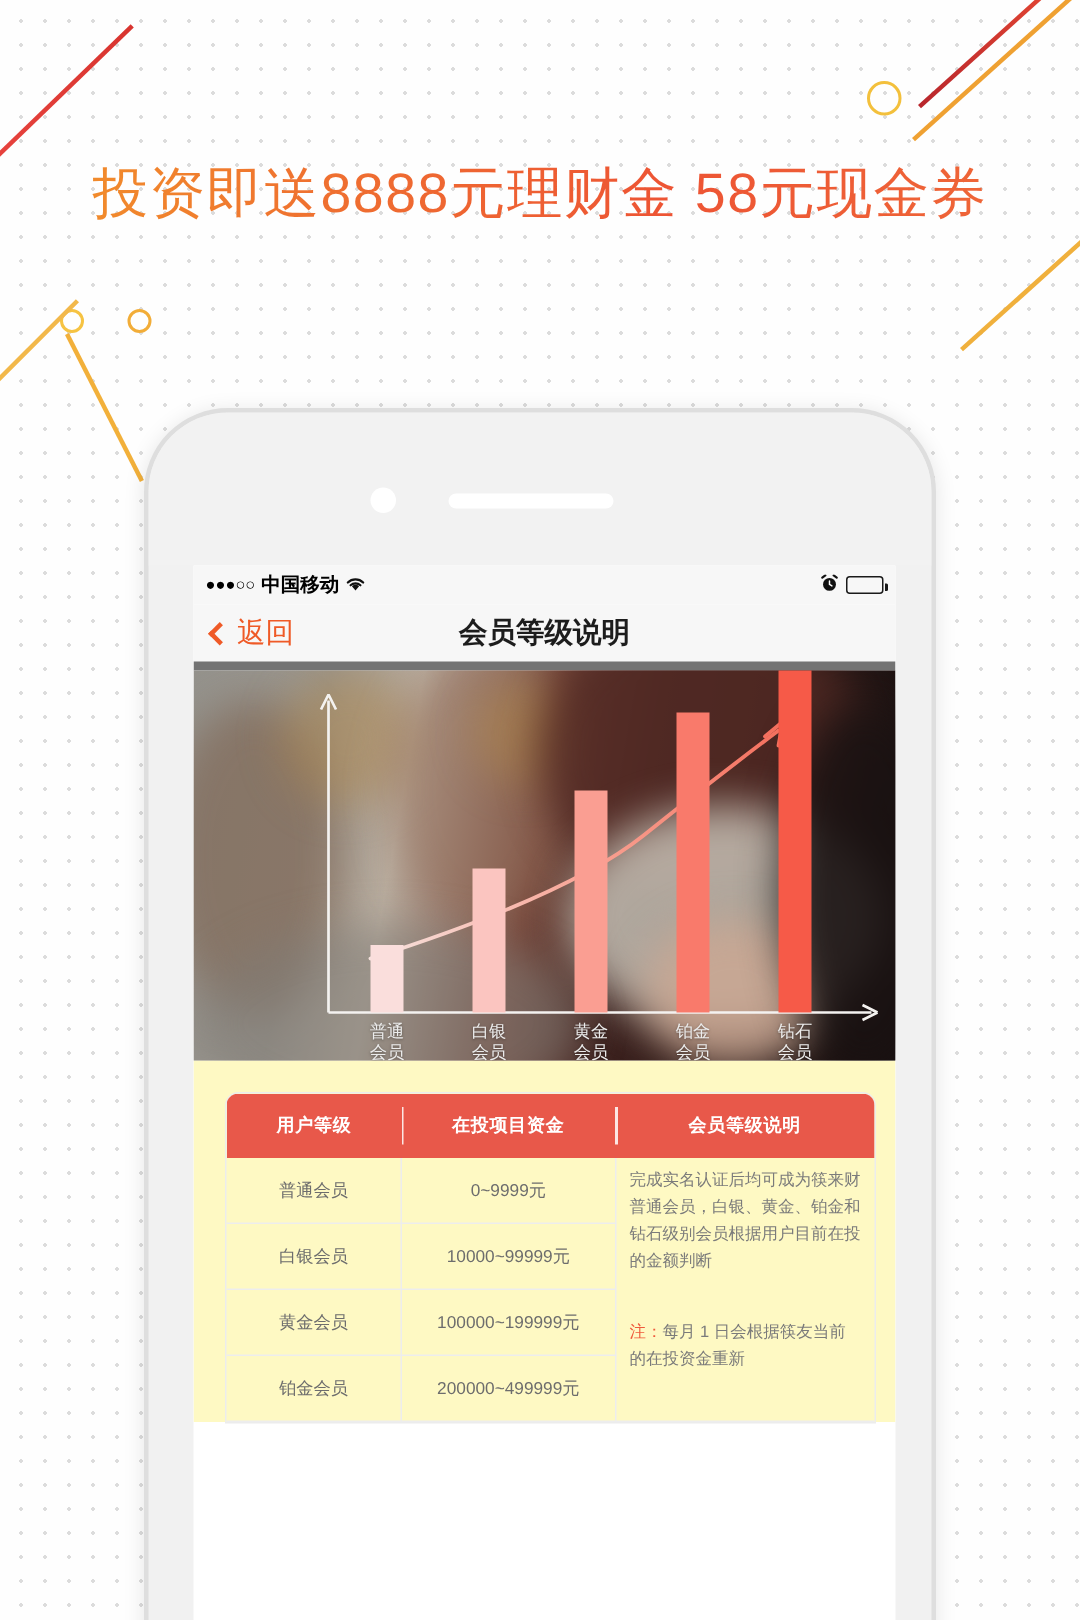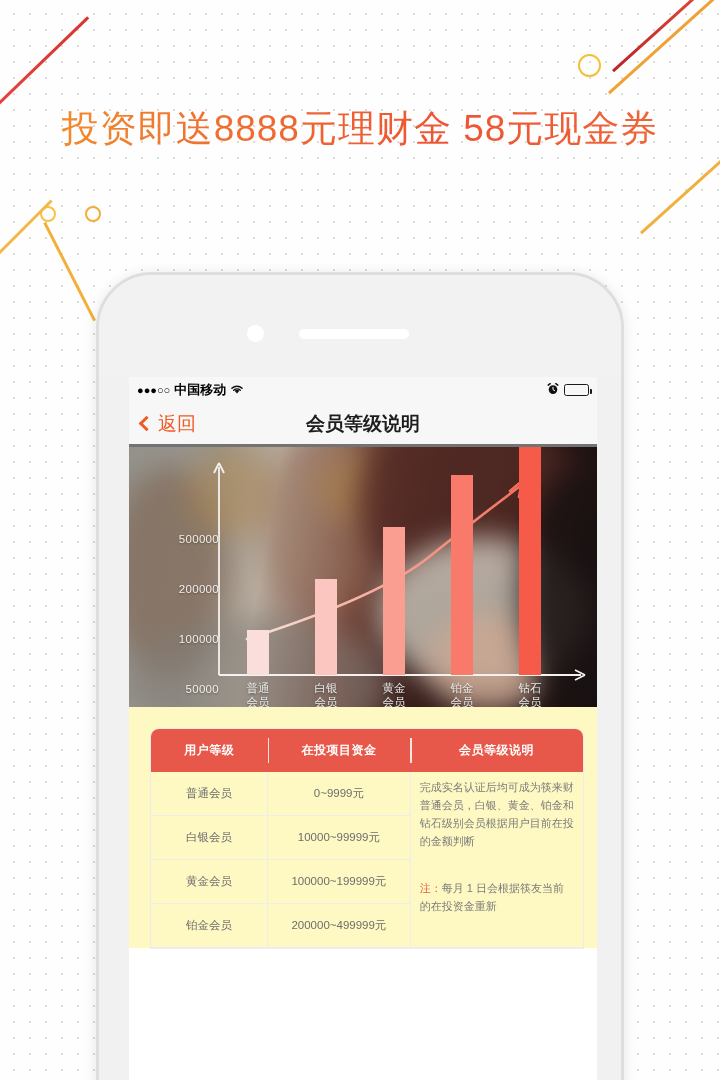--- a/index.html
+++ b/index.html
@@ -105,21 +105,21 @@
   }
   .battery::after {
     content: ""; position: absolute; right: -3.5px; top: 3.5px;
     width: 2px; height: 5px; background: #1a1a1a; border-radius: 0 1px 1px 0;
   }
   .battery-fill { height: 100%; width: 62%; background: #1a1a1a; border-radius: 1px; }
 
   
   .navbar {
     height: 44px; background: #f7f7f7;
-    border-bottom: 3px solid #737373;
+    border-bottom: 6px solid #737373;
     display: flex; align-items: center; position: relative;
   }
   .nav-back {
     display: flex; align-items: center; gap: 4px;
     margin-left: 12px; color: #ef5a27; font-size: 19px; cursor: pointer;
   }
   .chev {
     display: inline-block; width: 11px; height: 11px;
     border-left: 3px solid #ef5a27; border-bottom: 3px solid #ef5a27;
     transform: rotate(45deg); margin-right: 2px;
@@ -285,27 +285,20 @@
         <path d="M393 34 L381 44 M393 34 L390 50" stroke="#f4705e" stroke-width="2.6" fill="none" stroke-linecap="round"></path>
         <defs>
           <linearGradient id="trendgrad" x1="0" y1="1" x2="1" y2="0">
             <stop offset="0%" stop-color="#f6e3df"></stop>
             <stop offset="45%" stop-color="#f8a394"></stop>
             <stop offset="100%" stop-color="#f4705e"></stop>
           </linearGradient>
         </defs>
       </svg>
 
-      <div class="ylabels">
-        <div class="ytick" style="top:92px;">500000</div>
-        <div class="ytick" style="top:142px;">200000</div>
-        <div class="ytick" style="top:192px;">100000</div>
-        <div class="ytick" style="top:242px;">50000</div>
-
-      </div>
 
       <div class="bar" style="left:118px; width:22px; height:45px; bottom:32px; background:#fadedc;"></div>
       <div class="bar" style="left:186px; width:22px; height:96px; bottom:32px; background:#fbc5c0;"></div>
       <div class="bar" style="left:254px; width:22px; height:148px; bottom:32px; background:#fa9e92;"></div>
       <div class="bar" style="left:322px; width:22px; height:200px; bottom:32px; background:#f97a6b;"></div>
       <div class="bar" style="left:390px; width:22px; height:250px; bottom:32px; background:#f65a48;"></div>
 
       <div class="xlabel" style="left:103px; top:234px;">
         <div>普通</div>
         <div>会员</div>

